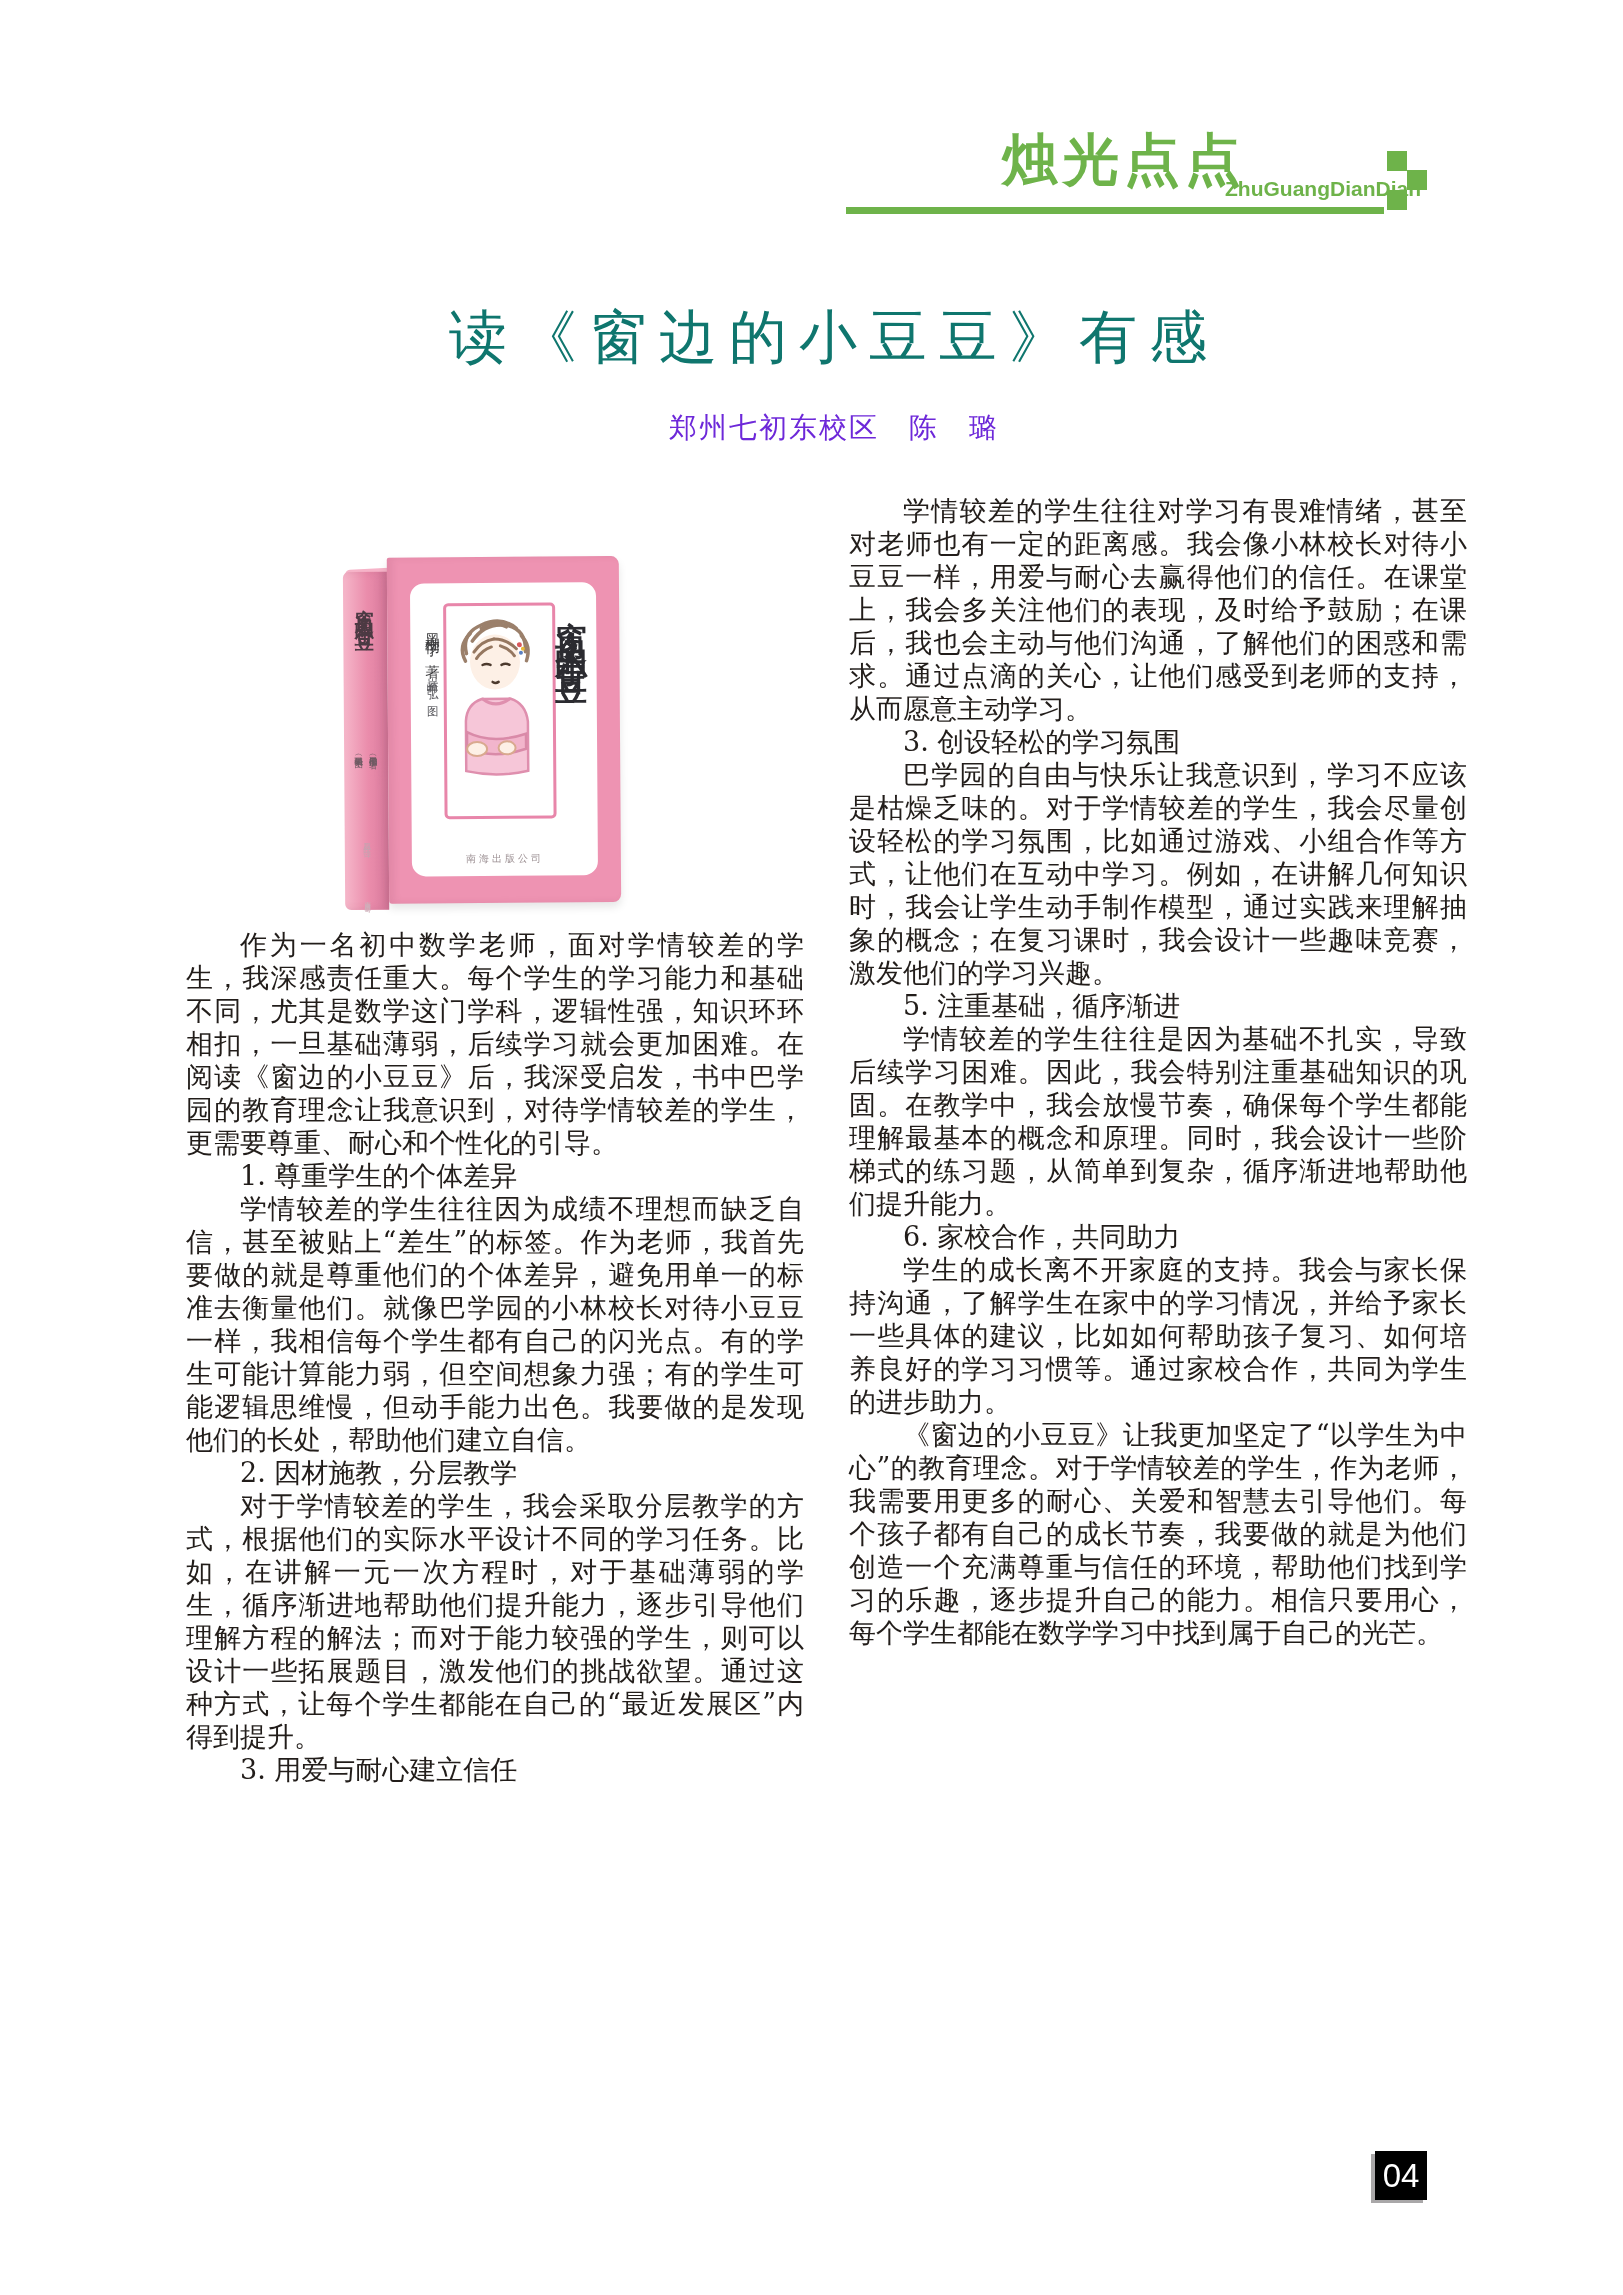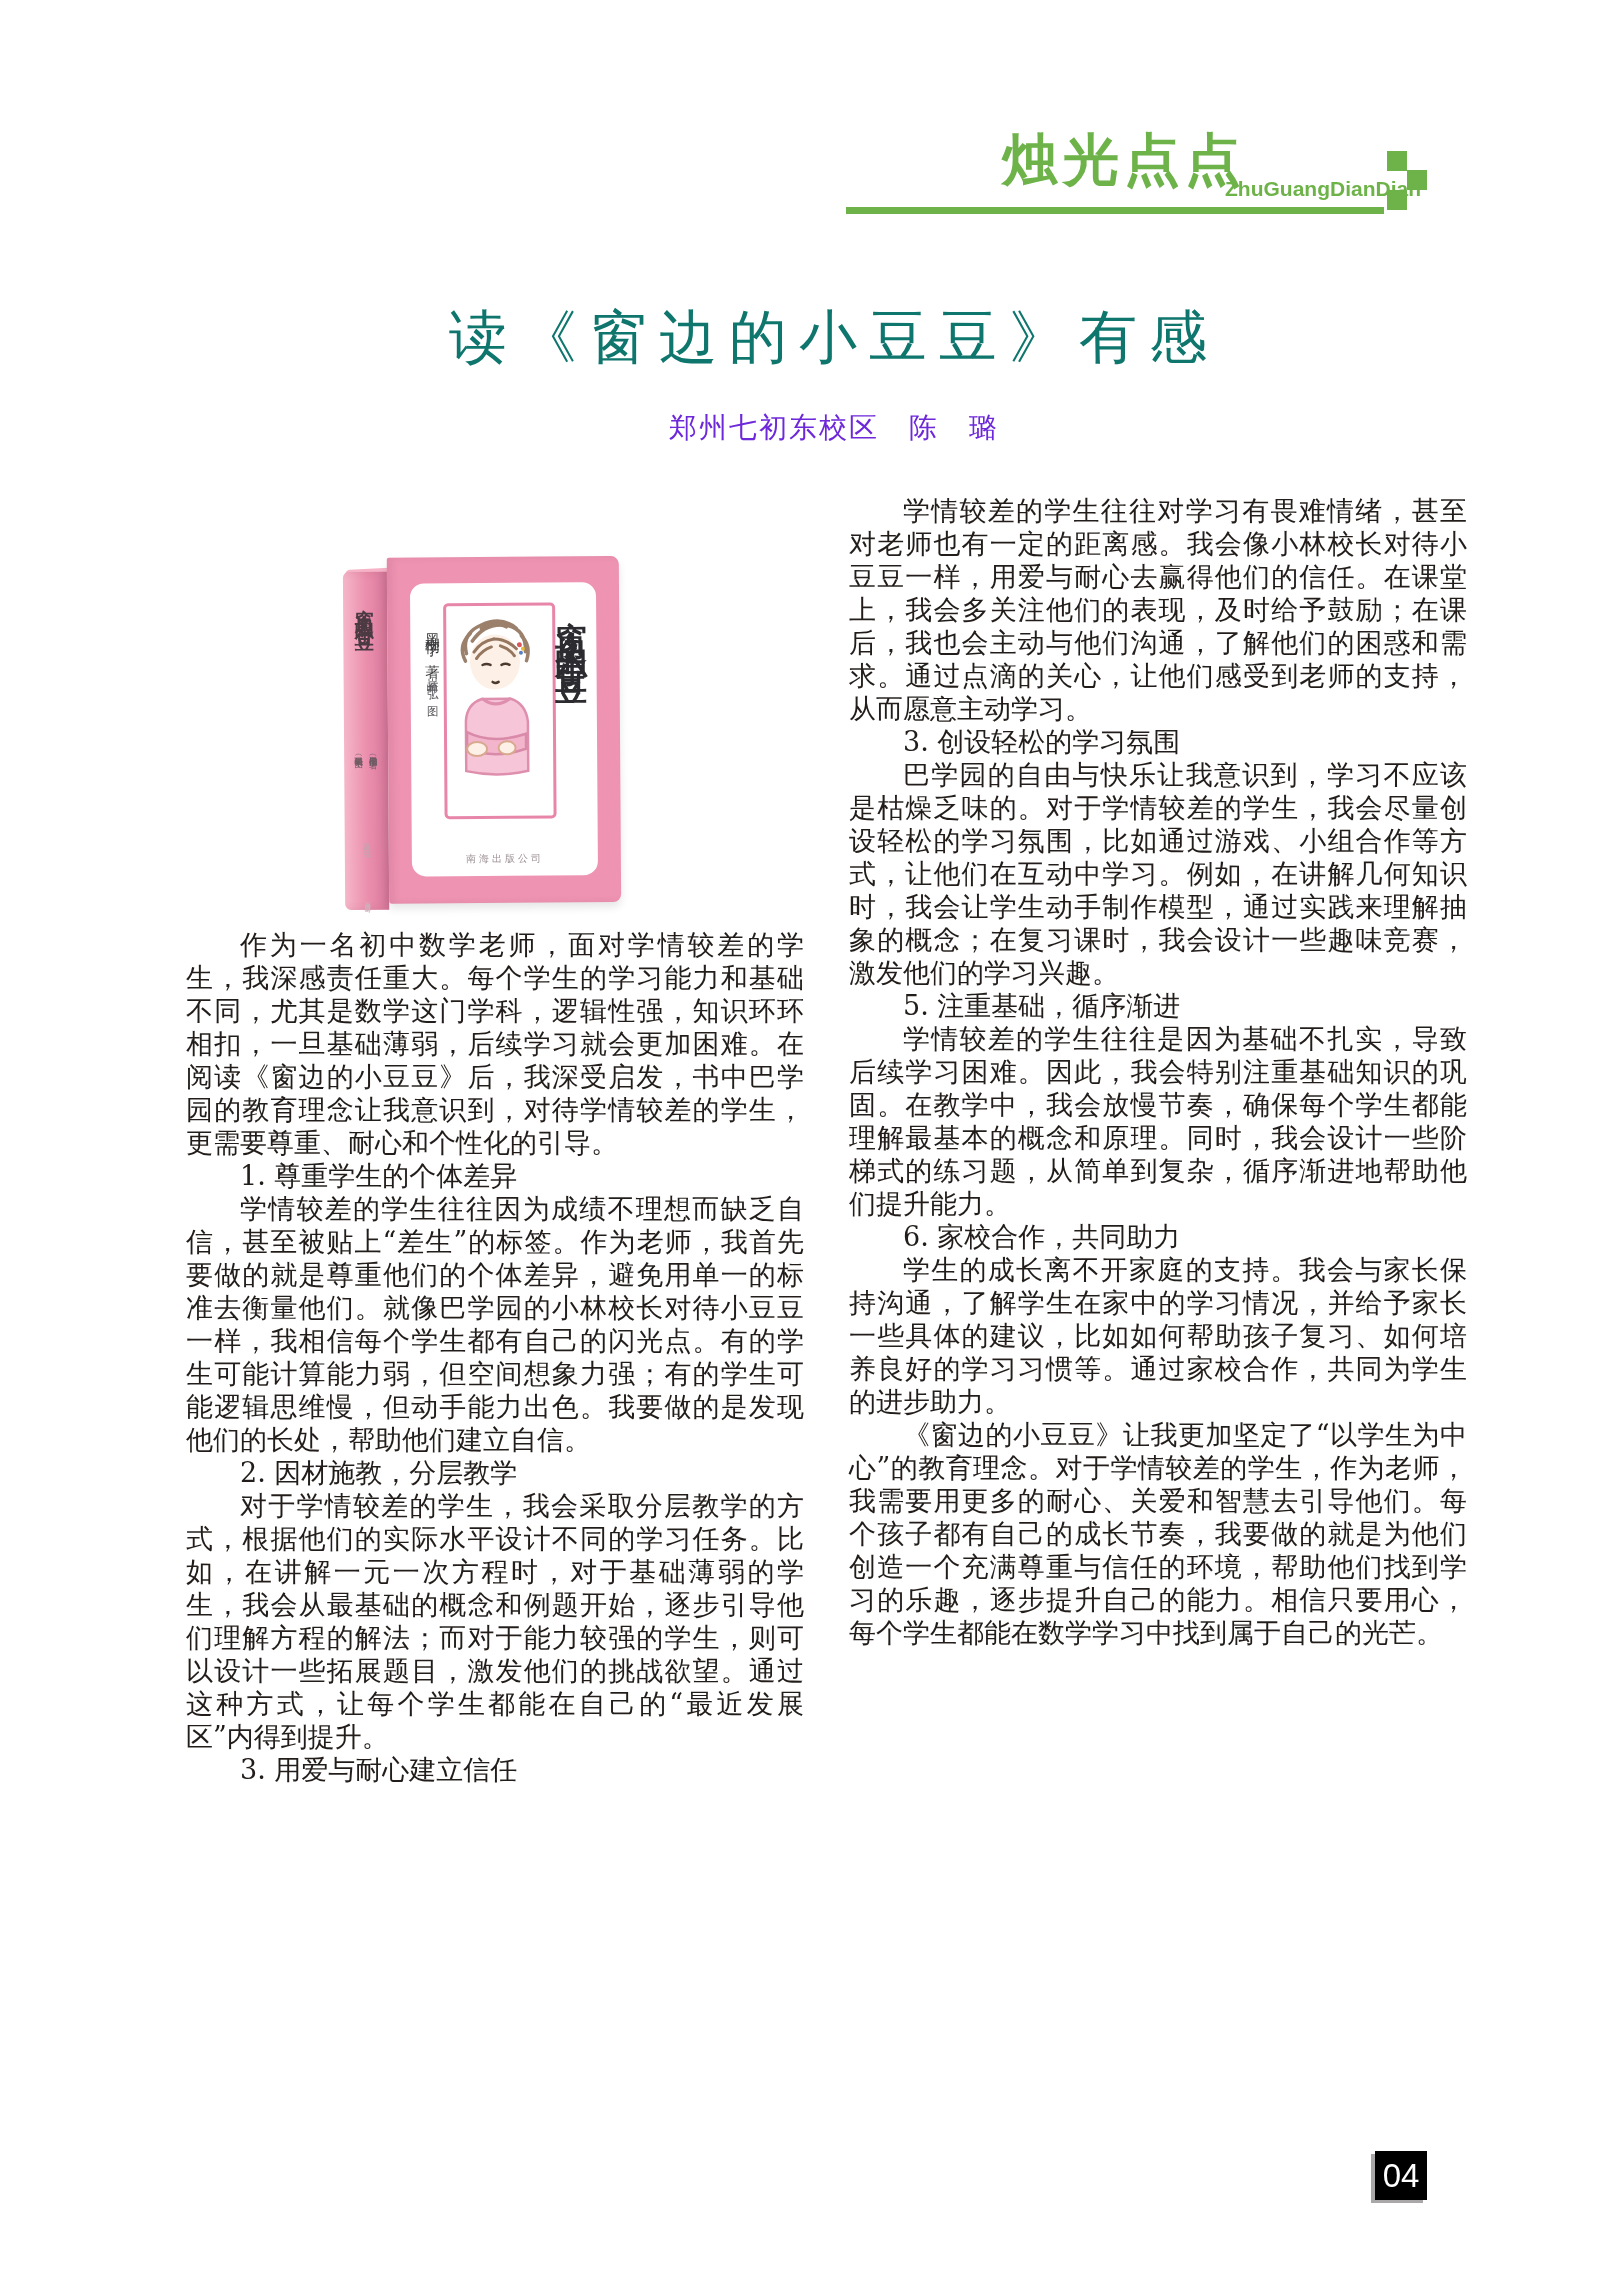--- a/index.html
+++ b/index.html
@@ -211,21 +211,21 @@
         <div class="cover-pub">南海出版公司</div>
       </div>
     </div>
   </div>
 
   <div class="col col-left">
     <p>作为一名初中数学老师，面对学情较差的学生，我深感责任重大。每个学生的学习能力和基础不同，尤其是数学这门学科，逻辑性强，知识环环相扣，一旦基础薄弱，后续学习就会更加困难。在阅读《窗边的小豆豆》后，我深受启发，书中巴学园的教育理念让我意识到，对待学情较差的学生，更需要尊重、耐心和个性化的引导。</p>
     <p class="sec-heading">1. 尊重学生的个体差异</p>
     <p>学情较差的学生往往因为成绩不理想而缺乏自信，甚至被贴上“差生”的标签。作为老师，我首先要做的就是尊重他们的个体差异，避免用单一的标准去衡量他们。就像巴学园的小林校长对待小豆豆一样，我相信每个学生都有自己的闪光点。有的学生可能计算能力弱，但空间想象力强；有的学生可能逻辑思维慢，但动手能力出色。我要做的是发现他们的长处，帮助他们建立自信。</p>
     <p class="sec-heading">2. 因材施教，分层教学</p>
-    <p>对于学情较差的学生，我会采取分层教学的方式，根据他们的实际水平设计不同的学习任务。比如，在讲解一元一次方程时，对于基础薄弱的学生，我会从最基础的概念和例题开始，逐步引导他们理解方程的解法；而对于能力较强的学生，则可以设计一些拓展题目，激发他们的挑战欲望。通过这种方式，让每个学生都能在自己的“最近发展区”内得到提升。</p>
+    <p>对于学情较差的学生，我会采取分层教学的方式，根据他们的实际水平设计不同的学习任务。比如，在讲解一元一次方程时，对于基础薄弱的学生，循序渐进地帮助他们提升能力，逐步引导他们理解方程的解法；而对于能力较强的学生，则可以设计一些拓展题目，激发他们的挑战欲望。通过这种方式，让每个学生都能在自己的“最近发展区”内得到提升。</p>
     <p class="sec-heading">3. 用爱与耐心建立信任</p>
   </div>
 
   <div class="col col-right">
     <p>学情较差的学生往往对学习有畏难情绪，甚至对老师也有一定的距离感。我会像小林校长对待小豆豆一样，用爱与耐心去赢得他们的信任。在课堂上，我会多关注他们的表现，及时给予鼓励；在课后，我也会主动与他们沟通，了解他们的困惑和需求。通过点滴的关心，让他们感受到老师的支持，从而愿意主动学习。</p>
     <p class="sec-heading">3. 创设轻松的学习氛围</p>
     <p>巴学园的自由与快乐让我意识到，学习不应该是枯燥乏味的。对于学情较差的学生，我会尽量创设轻松的学习氛围，比如通过游戏、小组合作等方式，让他们在互动中学习。例如，在讲解几何知识时，我会让学生动手制作模型，通过实践来理解抽象的概念；在复习课时，我会设计一些趣味竞赛，激发他们的学习兴趣。</p>
     <p class="sec-heading">5. 注重基础，循序渐进</p>
     <p>学情较差的学生往往是因为基础不扎实，导致后续学习困难。因此，我会特别注重基础知识的巩固。在教学中，我会放慢节奏，确保每个学生都能理解最基本的概念和原理。同时，我会设计一些阶梯式的练习题，从简单到复杂，循序渐进地帮助他们提升能力。</p>
     <p class="sec-heading">6. 家校合作，共同助力</p>

